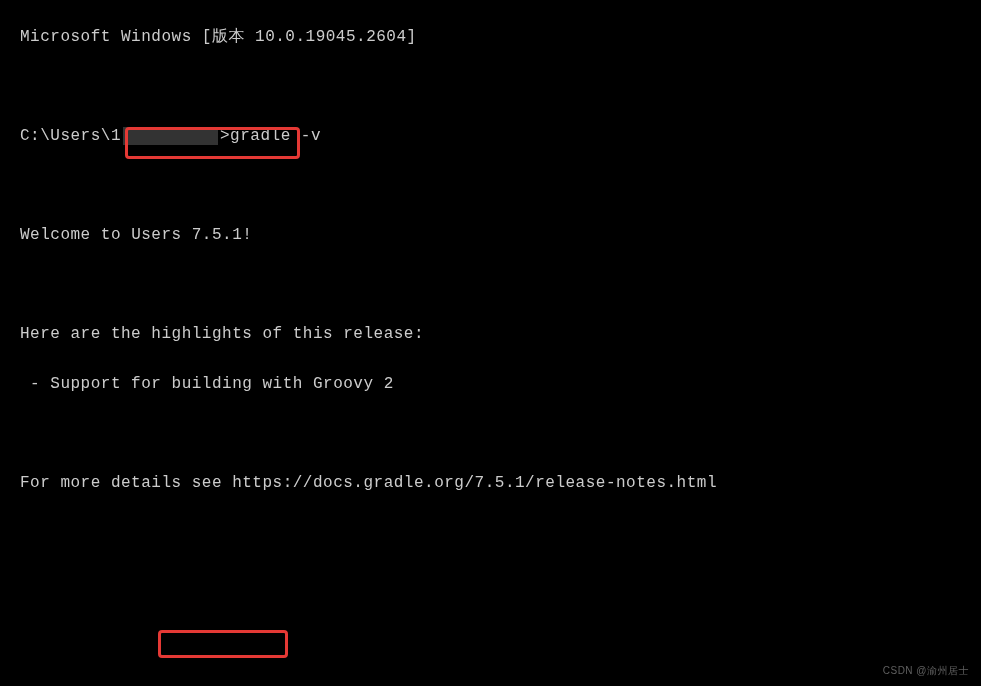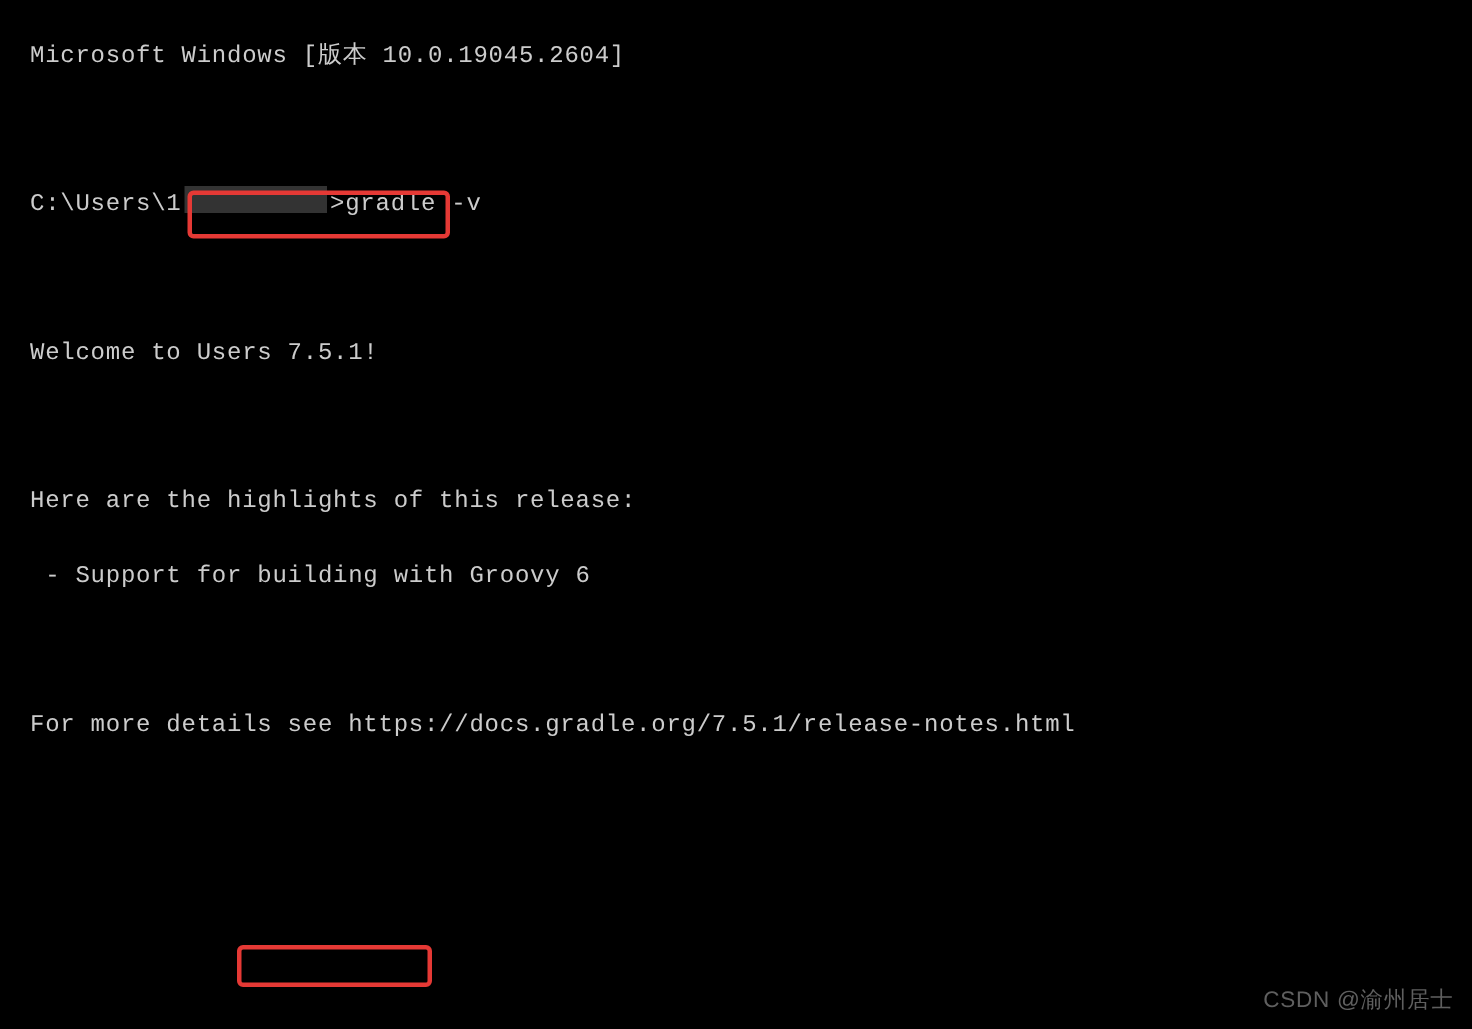--- a/index.html
+++ b/index.html
@@ -24,21 +24,21 @@
       white-space: pre;
       position: relative;
     }
     .line {
       display: block;
       min-height: 1.55em;
       padding-left: 20px;
     }
     .prompt-line {
       display: flex;
-      align-items: flex-start;
+      align-items: center;
     }
     .redacted {
       display: inline-block;
       width: 95px;
       height: 18px;
       background-color: #333333;
       vertical-align: middle;
       margin: 0 2px;
     }
     .highlight-box {
@@ -57,37 +57,37 @@
       top: 630px;
       left: 158px;
       width: 130px;
       height: 28px;
     }
     .watermark {
       position: absolute;
       bottom: 8px;
       right: 12px;
       color: #888888;
-      font-size: 15px;
+      font-size: 10px;
       font-family: sans-serif;
       opacity: 0.7;
     }
   </style>
 </head>
 <body>
 
 <div class="terminal">
 <span class="line">Microsoft Windows [版本 10.0.19045.2604]</span>
 <span class="line"> </span>
 <span class="line prompt-line"><span>C:\Users\1</span><span class="redacted"></span><span>&gt;gradle -v</span></span>
 <span class="line"> </span>
 <span class="line"><span>Welcome to </span><span>Users 7.5.1!</span></span>
 <span class="line"> </span>
 <span class="line">Here are the highlights of this release:</span>
-<span class="line"> - Support for building with Groovy 6</span>
+<span class="line"> - Support for building with Groovy 2</span>
 <span class="line"> </span>
 <span class="line">For more details see https://docs.gradle.org/7.5.1/release-notes.html</span>
 
 
 
 
 
 
 
 

